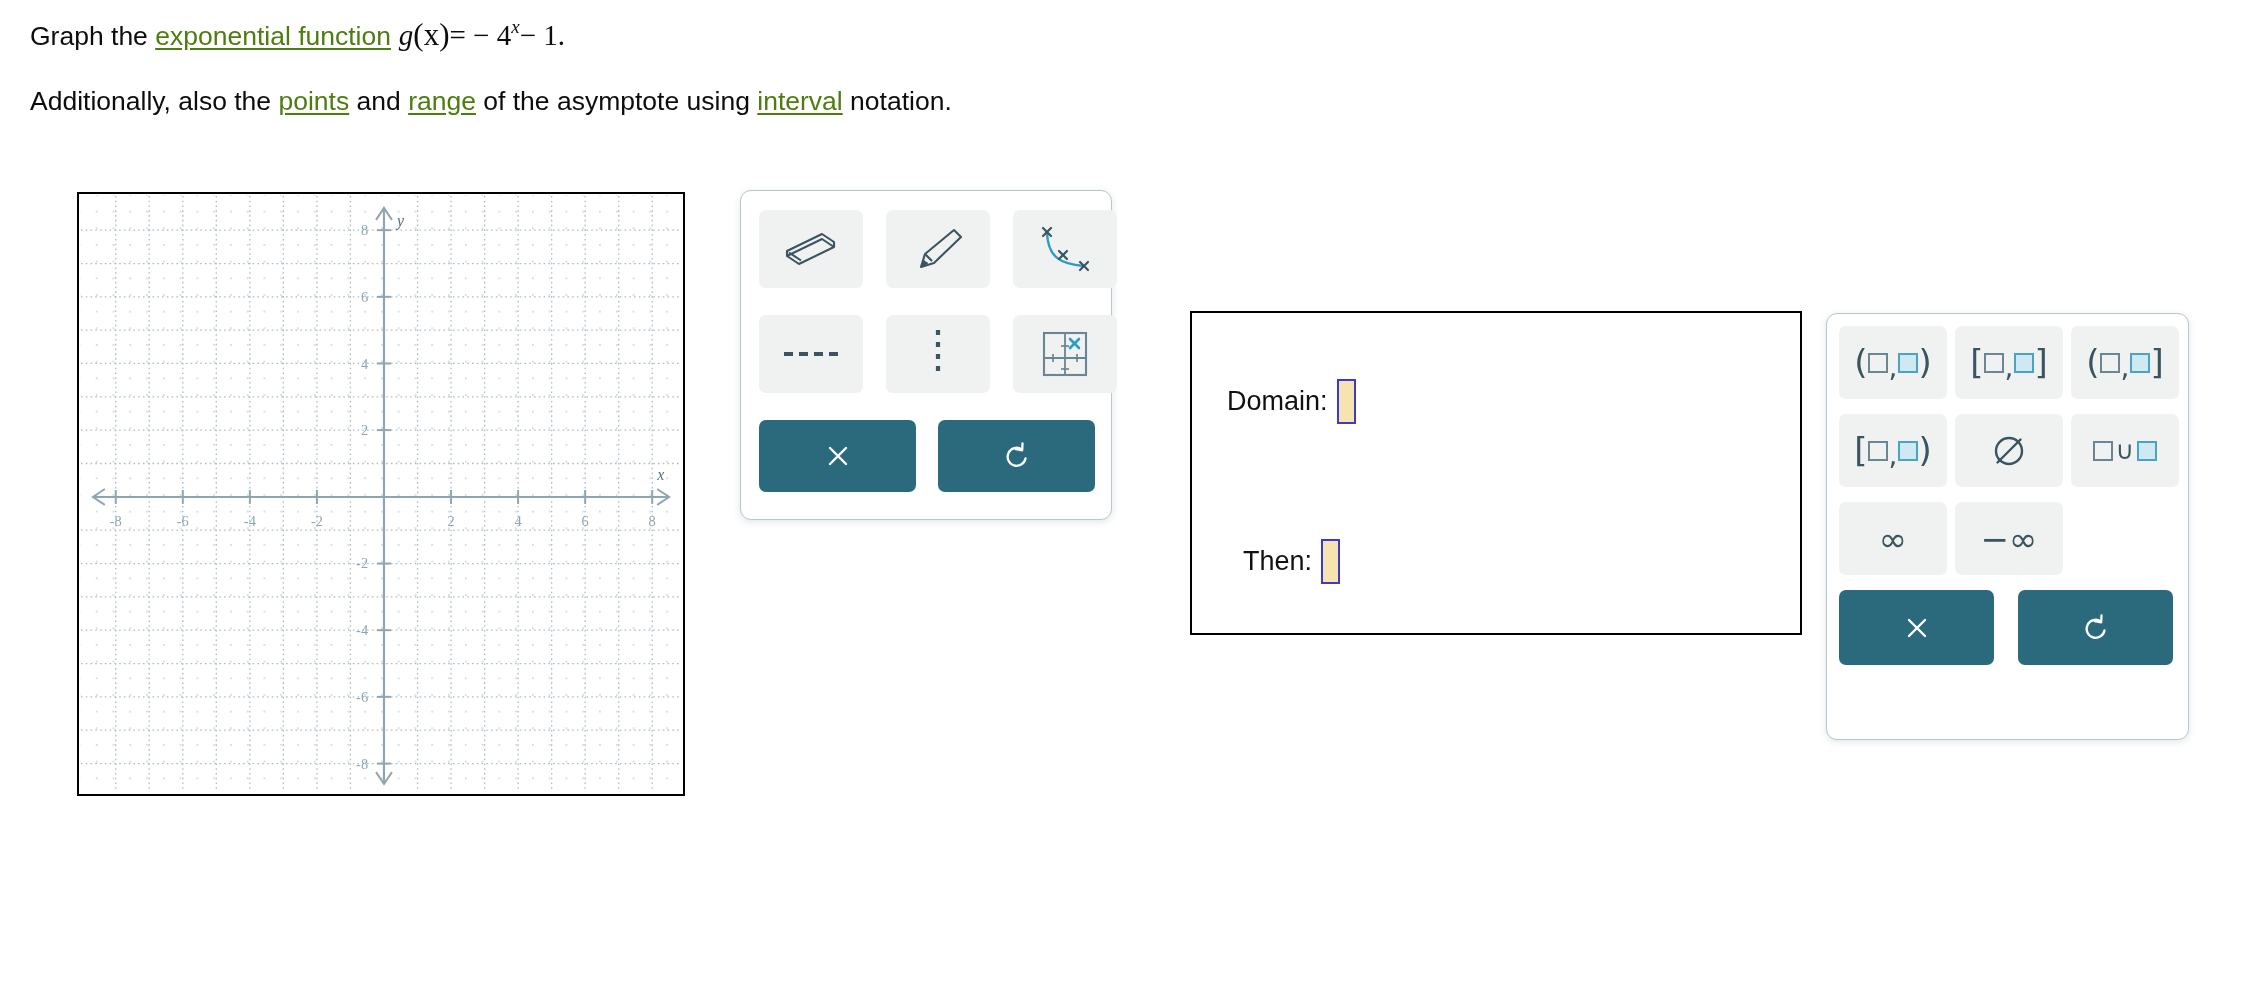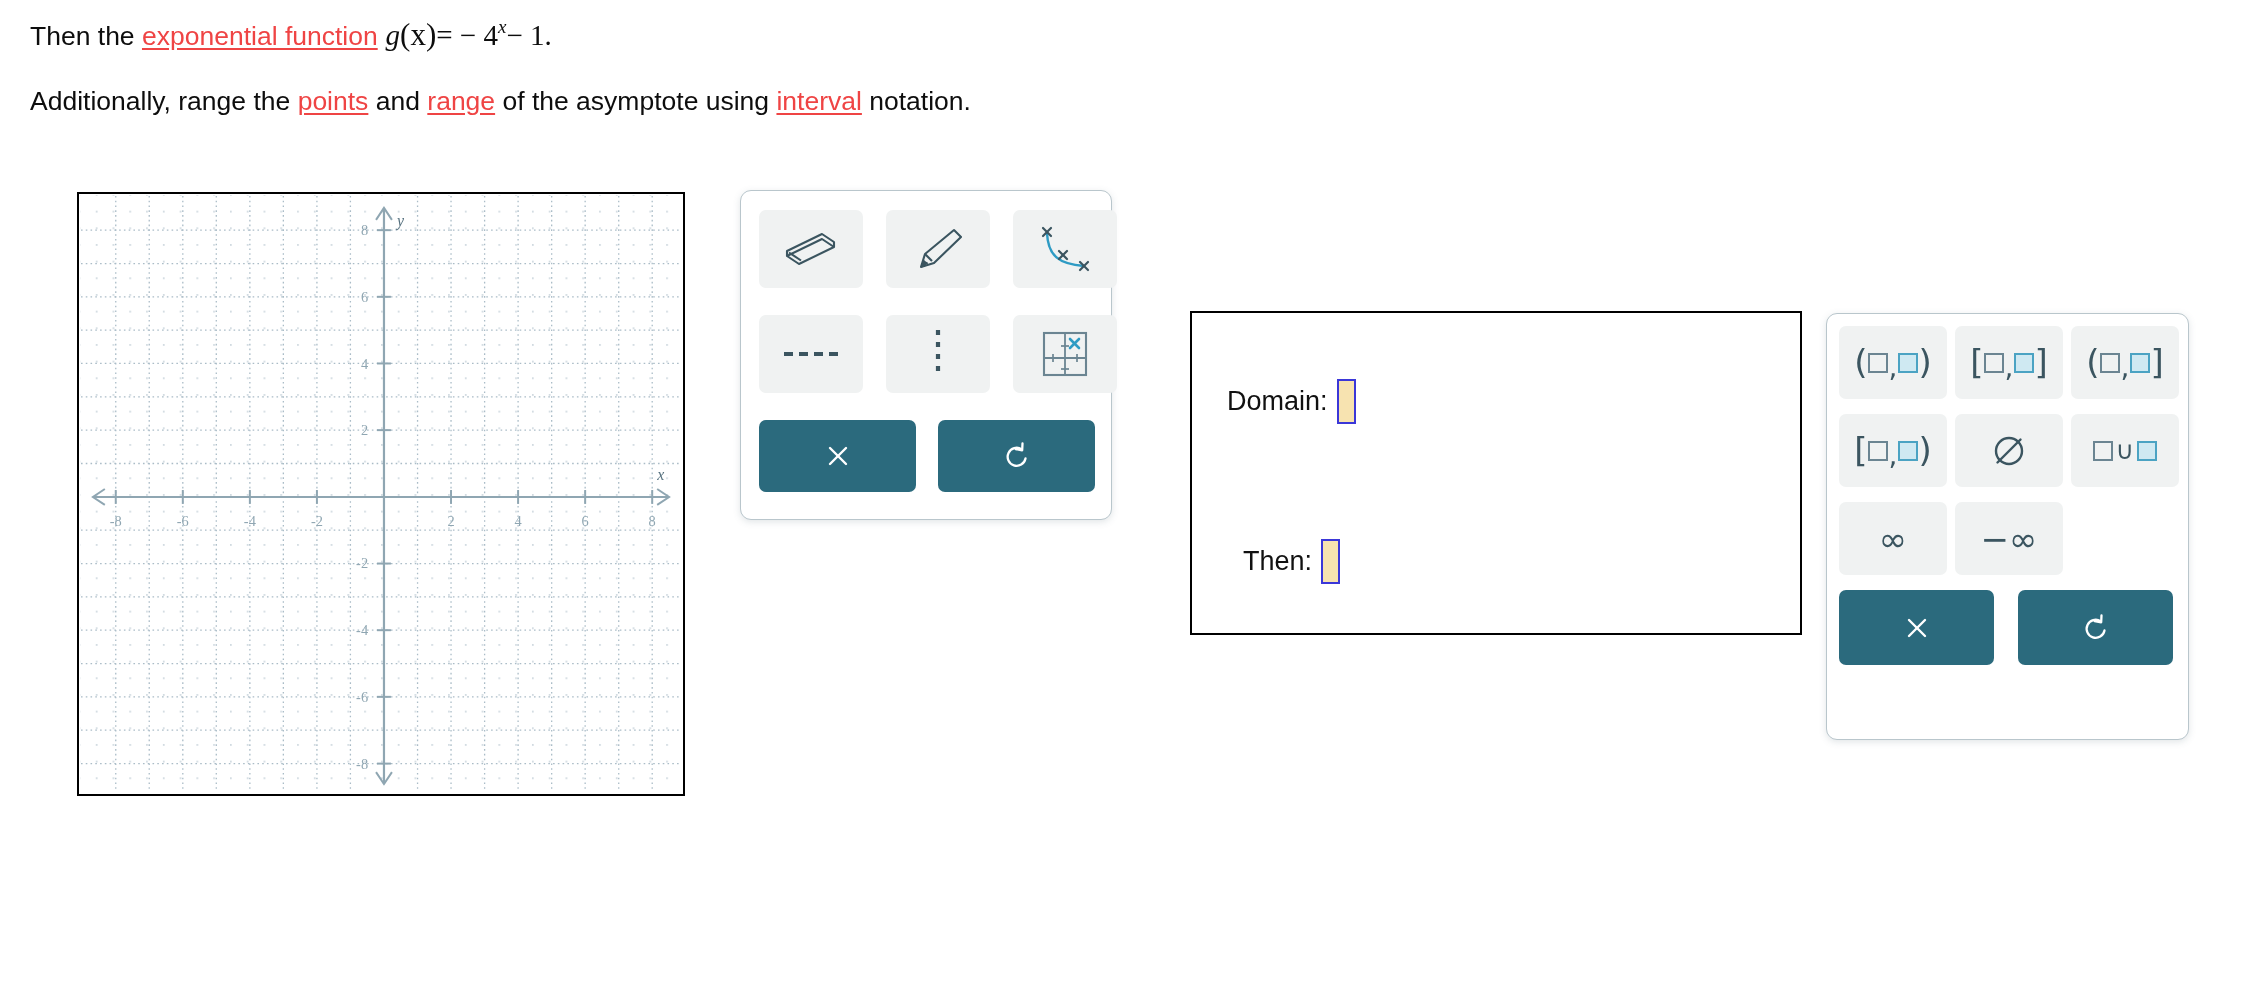--- a/index.html
+++ b/index.html
@@ -5,21 +5,21 @@
   html,body{margin:0;padding:0;background:#ffffff;}
   body{width:2257px;height:985px;position:relative;overflow:hidden;
        font-family:"Liberation Sans",sans-serif;color:#000;}
 
   
   #prompt{position:absolute;left:30px;top:0px;width:2200px;}
   .pline{font-size:26.5px;line-height:41px;color:#0d0d0d;white-space:nowrap;}
   .pline.l1{margin-top:8px;}
   .pline.l2{margin-top:1px;}
   .pline.l3{margin-top:24px;}
-  .lnk{color:#ef4444;text-decoration:underline;text-underline-offset:3px;cursor:pointer;}
+  .lnk{color:#4d7c0f;text-decoration:underline;text-underline-offset:3px;cursor:pointer;}
   .mathi{font-family:"Liberation Serif",serif;font-style:italic;font-size:29px;}
   .mathr{font-family:"Liberation Serif",serif;font-style:normal;font-size:29px;}
   .paren{font-family:"Liberation Serif",serif;font-style:normal;font-size:31px;}
   .sup{font-family:"Liberation Serif",serif;font-style:italic;font-size:19px;
        vertical-align:super;position:relative;top:-2px;}
   .mgap{letter-spacing:.5px;}
 
   
   #graphbox{position:absolute;left:77px;top:192px;width:608px;height:604px;
             border:2.5px solid #000;background:#fff;box-sizing:border-box;}
@@ -65,26 +65,26 @@
   .cma{font-family:"DejaVu Sans",sans-serif;font-size:28px;color:#3b5560;
        line-height:1;position:relative;top:5px;margin:0 1px;}
   .infglyph{font-family:"DejaVu Sans",sans-serif;font-size:34px;color:#3b5560;}
 </style>
 </head>
 <body>
 
 <div id="prompt">
 
   <div class="pline l1">
-    <span>Then the </span><a class="lnk">exponential function</a><span class="mgap">&nbsp;</span><span class="mathi">g</span><span class="paren">(x)</span><span class="mathr">= − 4</span><span class="sup">x</span><span class="mathr">− 1.</span>
+    <span>Graph the </span><a class="lnk">exponential function</a><span class="mgap">&nbsp;</span><span class="mathi">g</span><span class="paren">(x)</span><span class="mathr">= − 4</span><span class="sup">x</span><span class="mathr">− 1.</span>
   </div>
 
 
   <div class="pline l3">
-    <span>Additionally, range the </span><a class="lnk">points</a><span> and </span><a class="lnk">range</a><span> of the asymptote using </span><a class="lnk">interval</a><span> notation.</span>
+    <span>Additionally, also the </span><a class="lnk">points</a><span> and </span><a class="lnk">range</a><span> of the asymptote using </span><a class="lnk">interval</a><span> notation.</span>
   </div>
 </div>
 
 <div id="graphbox">
   <svg id="graphsvg" viewBox="0 0 608 604" preserveAspectRatio="none">
     <defs>
       <pattern id="minor" width="16.888" height="16.777" patternUnits="userSpaceOnUse">
         <circle cx="0.9" cy="0.9" r="0.9" fill="#c2cfd7"></circle>
       </pattern>
     </defs>

